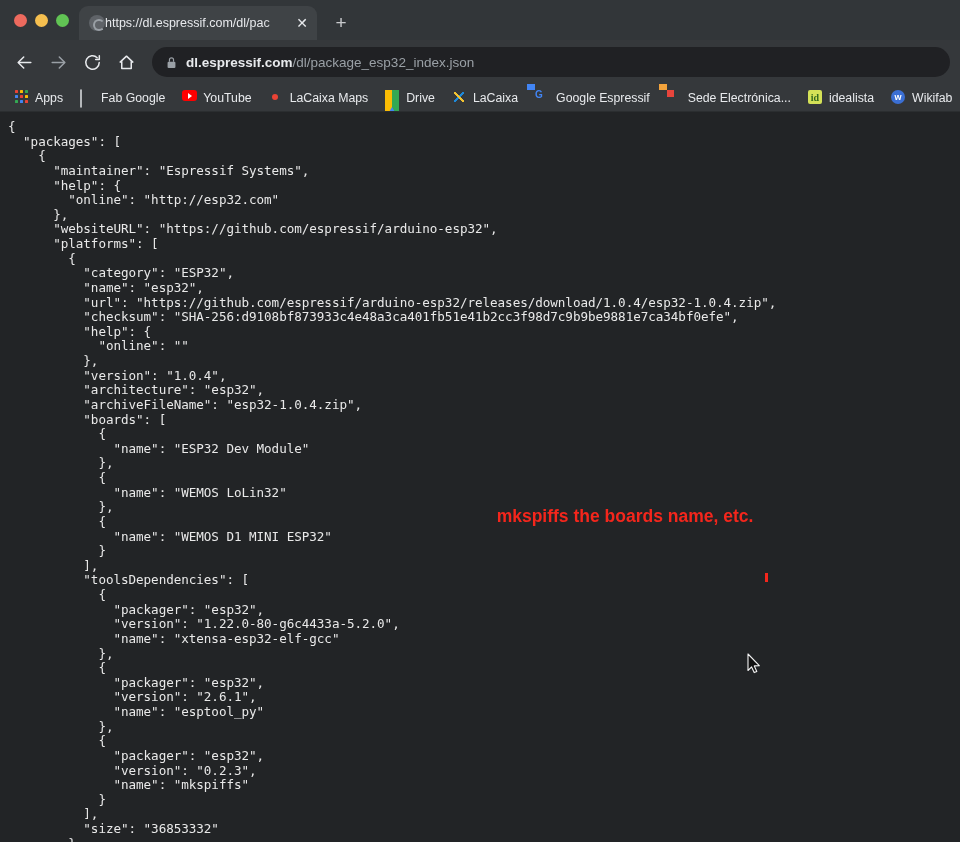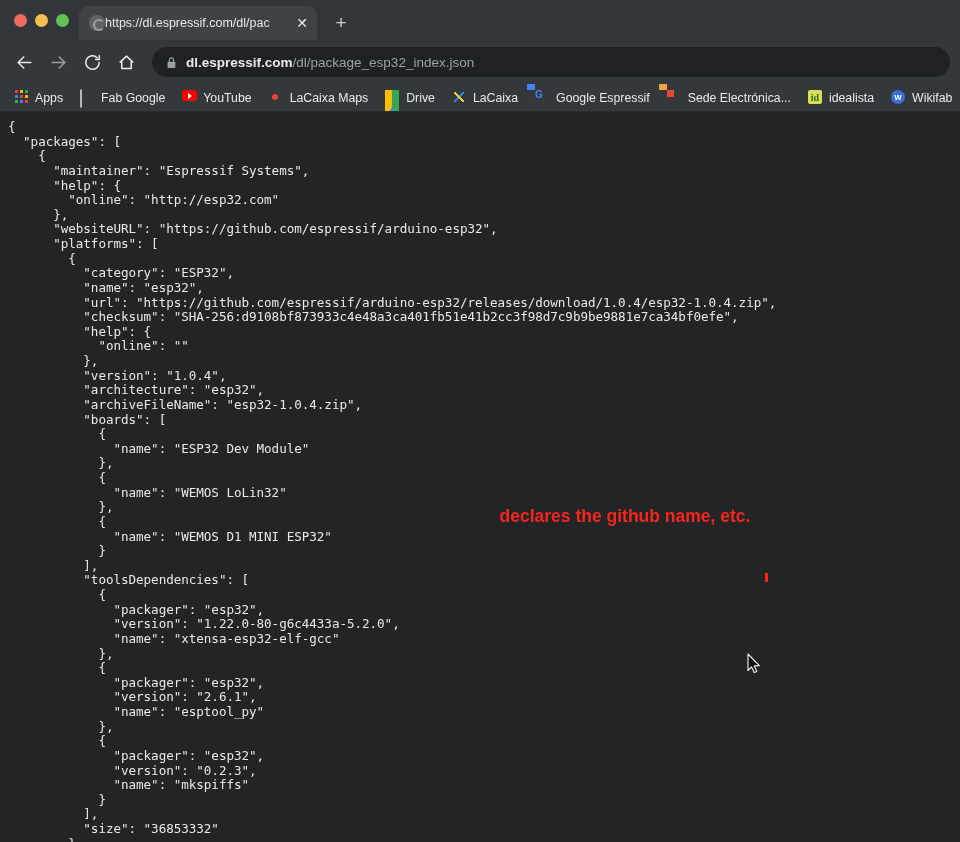--- a/index.html
+++ b/index.html
@@ -471,21 +471,21 @@
               "packager": "esp32",
               "version": "0.2.3",
               "name": "mkspiffs"
             }
           ],
           "size": "36853332"
         },
         {</pre>
 
   <div id="annotation">
-    <div>declares the github name, etc.</div>
+    <div>mkspiffs the boards name, etc.</div>
   </div>
 
   <div id="annotation-mark"></div>
 
   <div id="mouse-cursor">
     <svg width="14" height="21" viewBox="0 0 14 21">
       <path d="M1 1 L1 17.5 L4.6 13.9 L7.2 19.6 L9.8 18.4 L7.3 12.9 L12.3 12.7 Z" fill="#111" stroke="#f2f2f2" stroke-width="1.1" stroke-linejoin="round"></path>
     </svg>
   </div>
 </div>

